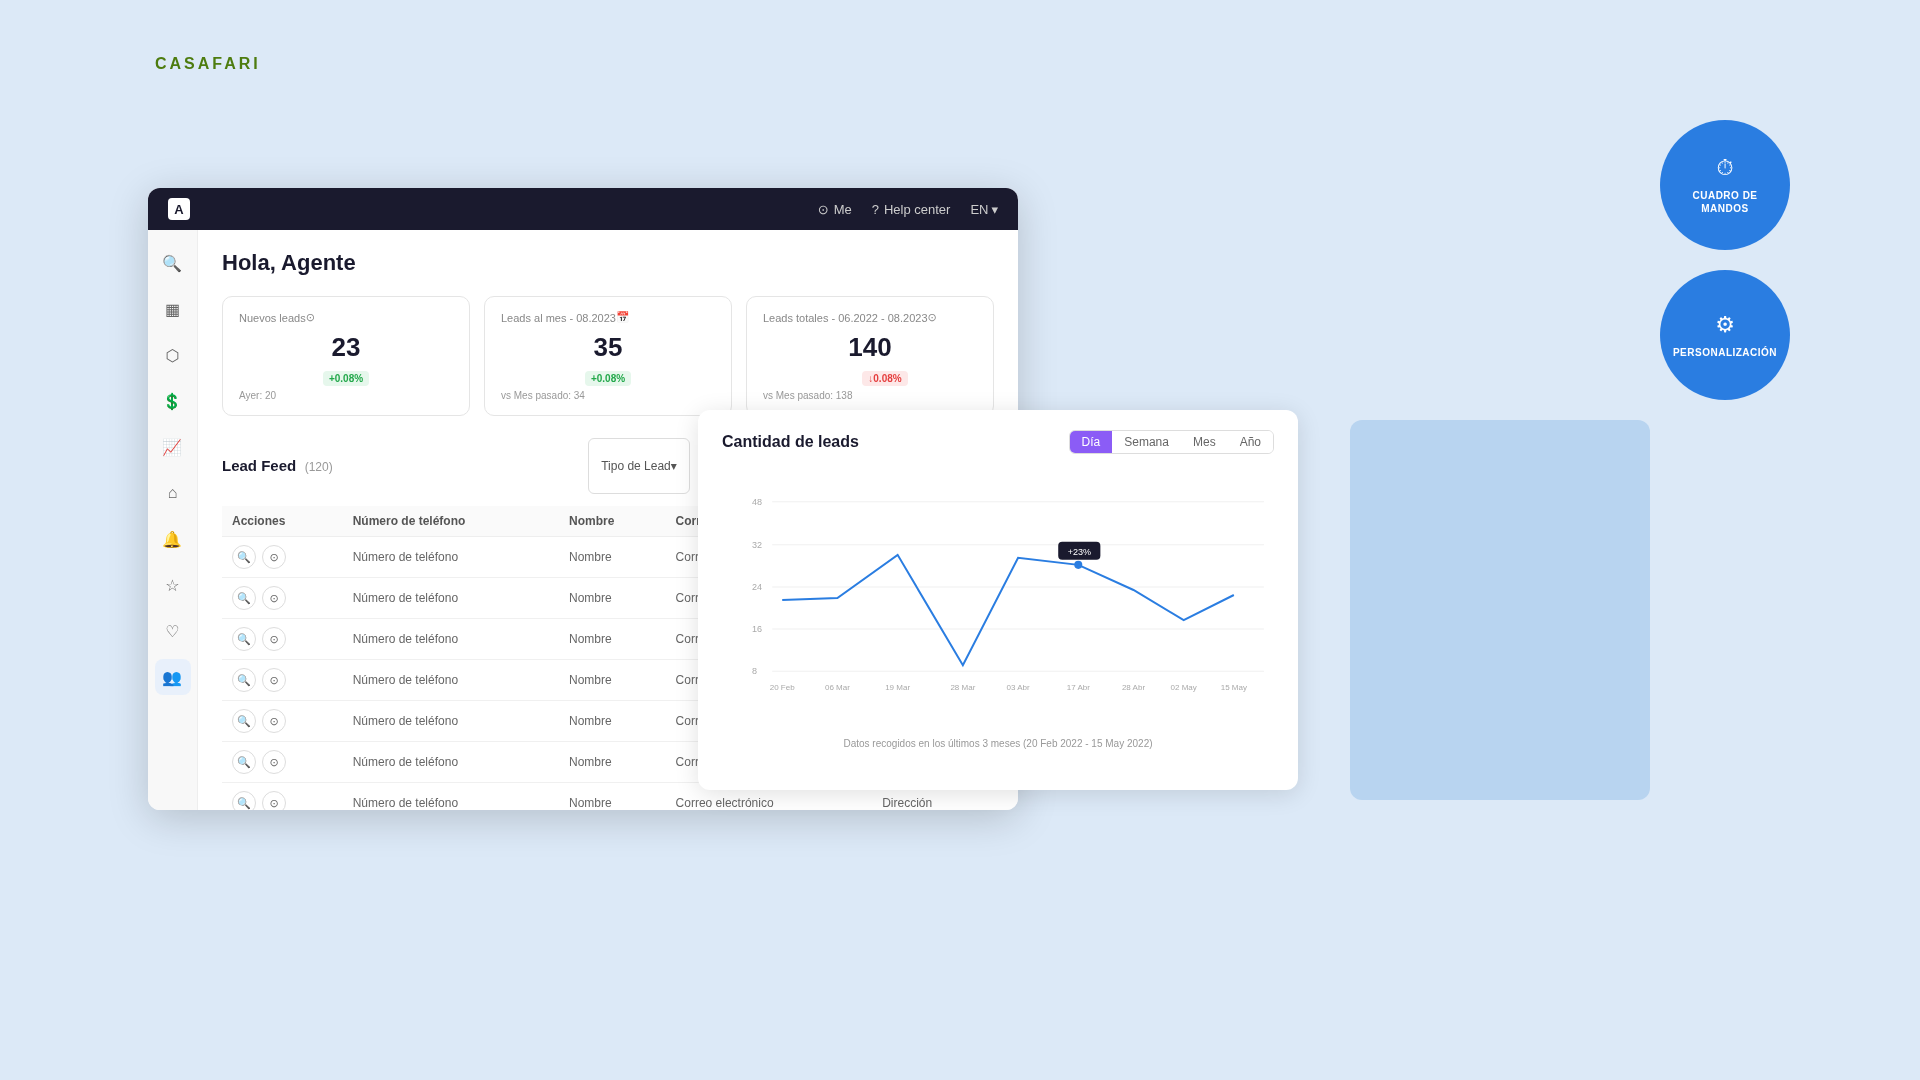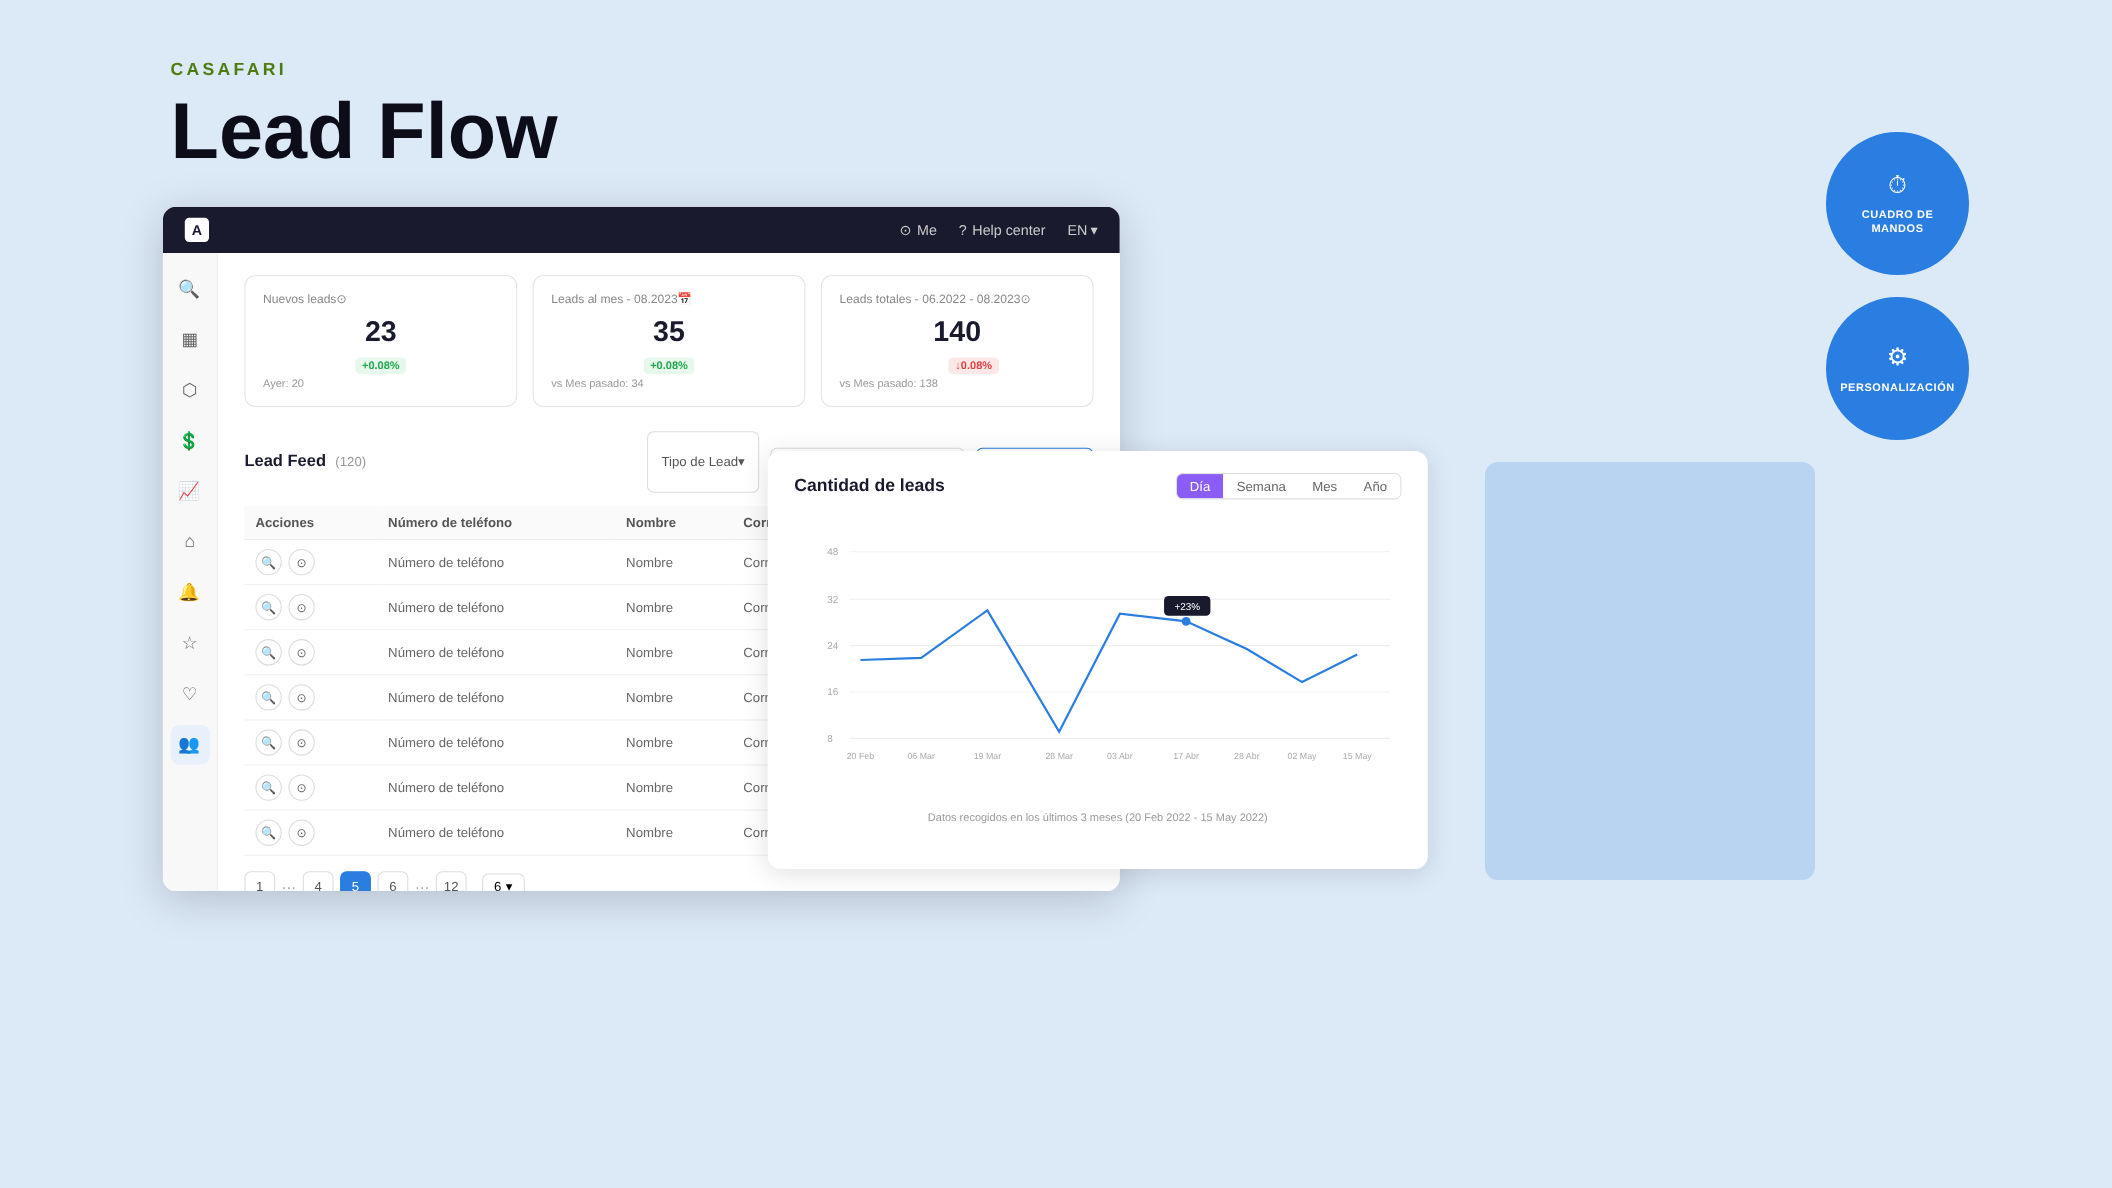--- a/index.html
+++ b/index.html
@@ -427,21 +427,20 @@
     .chart-svg {
       width: 100%;
       height: 100%;
     }
   </style>
 </head>
 <body>
 
 <div class="brand-area">
   <div class="brand-logo">CASAFARI</div>
-  <div class="brand-title">Lead Flow</div>
 </div>
 
 <div class="circles-area">
   <div class="circle-btn">
     <div class="icon">⏱</div>
     <div class="label">CUADRO DE MANDOS</div>
   </div>
   <div class="circle-btn">
     <div class="icon">⚙</div>
     <div class="label">PERSONALIZACIÓN</div>
@@ -481,20 +480,21 @@
       <div class="sidebar-item">💲</div>
       <div class="sidebar-item">📈</div>
       <div class="sidebar-item">⌂</div>
       <div class="sidebar-item">🔔</div>
       <div class="sidebar-item">☆</div>
       <div class="sidebar-item">♡</div>
       <div class="sidebar-item active">👥</div>
     </div>
 
     <div class="main-content">
+      <div class="page-greeting">Hola, Agente</div>
 
       <div class="stats-row">
         <div class="stat-card">
           <div class="stat-card-title">
             <span>Nuevos leads</span>
             <span>⊙</span>
           </div>
           <div class="stat-card-value">
             <span>23</span>
             <span class="badge-green">+0.08%</span>

